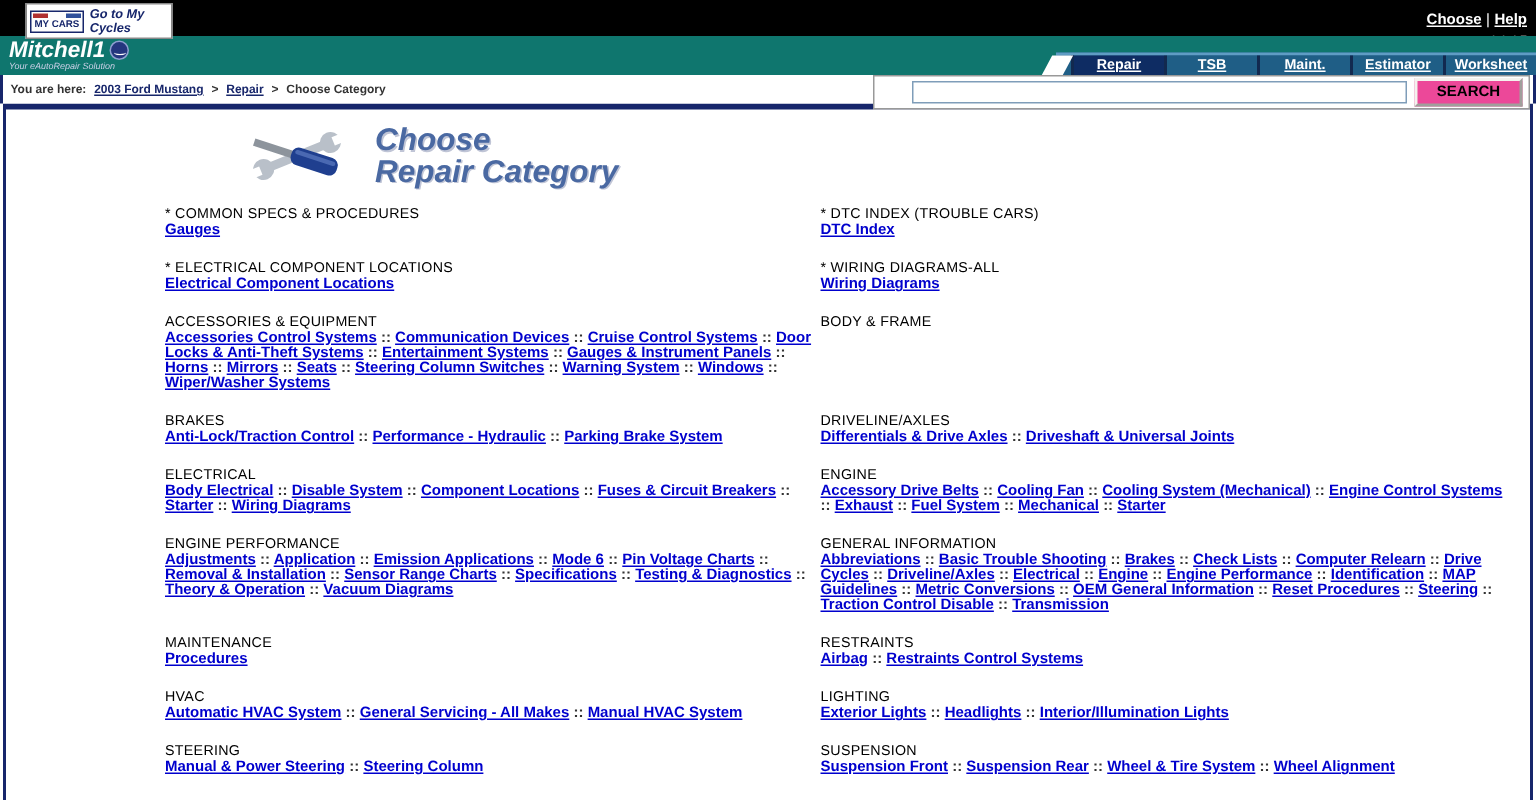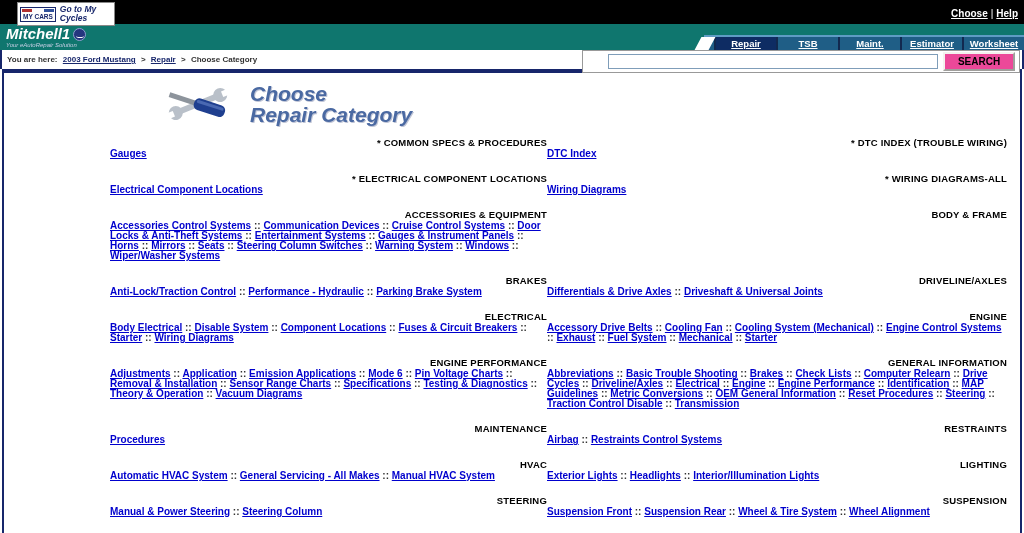--- a/index.html
+++ b/index.html
@@ -52,21 +52,21 @@
     min-height:415px; padding-bottom:8px; }
   .title-graphic { display:flex; align-items:flex-start; margin:8px 0 10px 156px; }
   .title-icon { width:76px; height:46px; margin-right:14px; }
   .title-text { font-size:21px; font-weight:bold; font-style:italic; color:#4a69a2;
     text-shadow:1px 1px 0 #c0c5d6; line-height:21px; padding-top:2px; }
 
   .cat-rows { padding-left:106px; margin-top:6px; }
   .cat-row { display:flex; margin-bottom:14px; }
   .cat-cell { width:437px; }
   .cat-cell.right { width:460px; }
-  .cat-title { font-size:9.5px; font-weight:bold; color:#000; margin-bottom:1px; letter-spacing:0.2px;text-align:right; }
+  .cat-title { font-size:9.5px; font-weight:normal; color:#000; margin-bottom:1px; letter-spacing:0.2px; }
   .cat-links { font-size:10px; font-weight:bold; line-height:10px; color:#333; }
   .cat-links a { color:#0000cd; text-decoration:underline; cursor:pointer; }
 </style>
 </head>
 <body>
 
 <div class="topbar">
   <div class="garage-btn">
     <span class="plate">MY CARS</span>
     <span class="garage-label">
@@ -135,21 +135,21 @@
       <div>Repair Category</div>
     </div>
   </div>
   <div class="cat-rows" id="cat-rows">
       <div class="cat-row">
         <div class="cat-cell left">
           <div class="cat-title">* COMMON SPECS &amp; PROCEDURES</div>
           <div class="cat-links"><a>Gauges</a></div>
         </div>
         <div class="cat-cell right">
-          <div class="cat-title">* DTC INDEX (TROUBLE WIRING)</div>
+          <div class="cat-title">* DTC INDEX (TROUBLE CARS)</div>
           <div class="cat-links"><a>DTC Index</a></div>
         </div>
       </div>
       <div class="cat-row">
         <div class="cat-cell left">
           <div class="cat-title">* ELECTRICAL COMPONENT LOCATIONS</div>
           <div class="cat-links"><a>Electrical Component Locations</a></div>
         </div>
         <div class="cat-cell right">
           <div class="cat-title">* WIRING DIAGRAMS-ALL</div>

